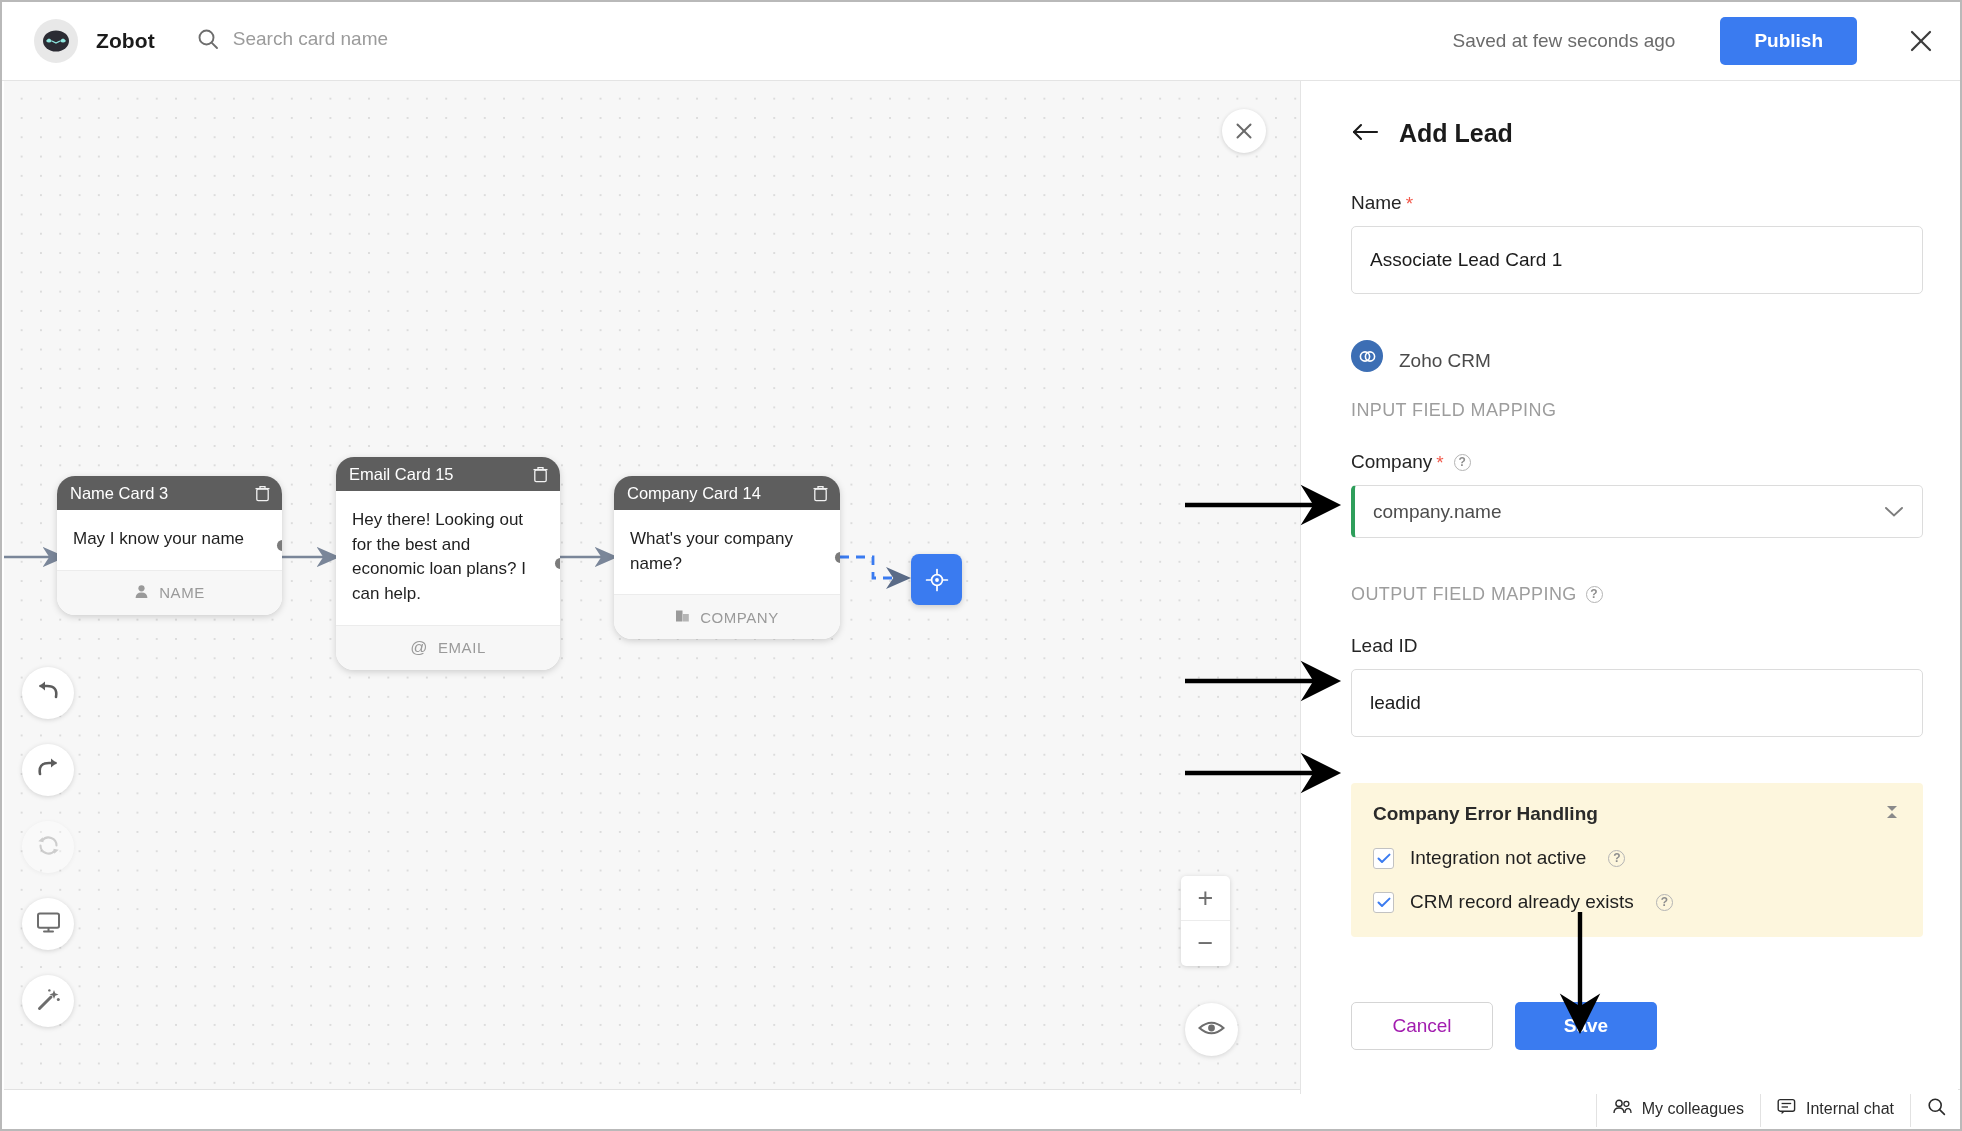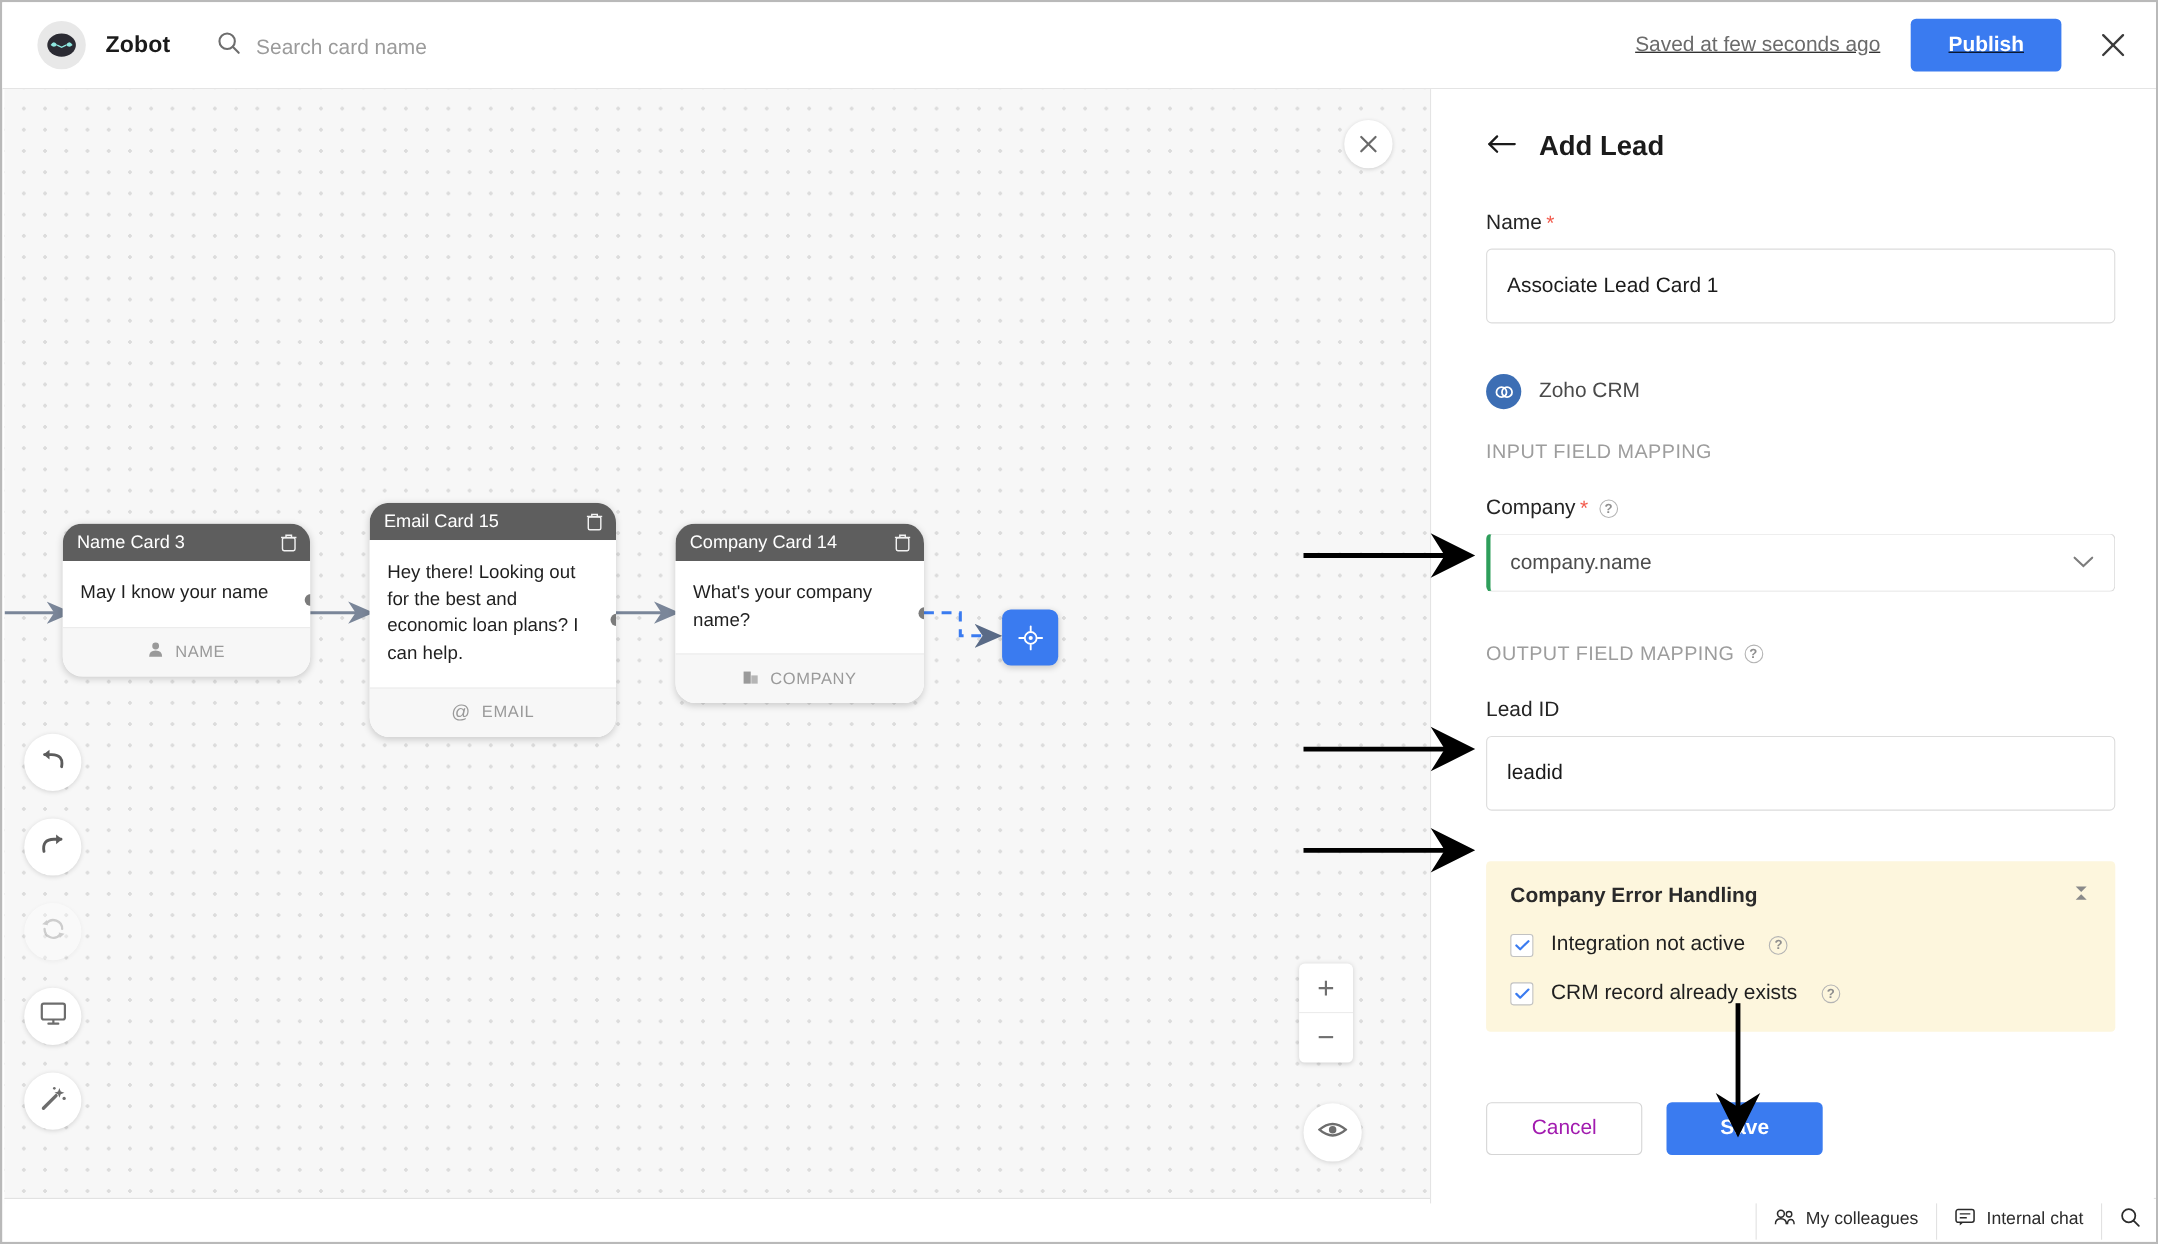--- a/index.html
+++ b/index.html
@@ -31,32 +31,31 @@
     width: 44px; height: 44px; border-radius: 50%;
     background: #e8e8e8;
     display: flex; align-items: center; justify-content: center;
   }
   .brand-name {
     margin-left: 18px;
     font-size: 21px; font-weight: 700; color: #1b1b1b;
     letter-spacing: .1px;
   }
   .search-wrap {
-    margin-left: 42px; display: flex; align-items: flex-end; gap: 14px;
+    margin-left: 42px; display: flex; align-items: flex-start; gap: 14px;
   }
   .search-input {
     border: none; outline: none; background: transparent;
     font-family: "Liberation Sans", sans-serif;
     font-size: 19px; color: #1b1b1b; width: 420px;
   }
   .search-input::placeholder { color: #9b9b9b; }
   .topbar-right {
-    margin-left: auto; display: flex; align-items: center; gap: 0;
+    margin-left: auto; display: flex; align-items: center; gap: 17px;
     padding-right: 22px;
-    text-decoration: underline;
   }
   .saved-text { font-size: 19px; color: #6b6b6b; margin-right: 28px; }
   .publish-btn {
     background: #3a7bf0; color: #fff;
     font-family: "Liberation Sans", sans-serif;
     font-size: 19px; font-weight: 600;
     border: none; border-radius: 5px;
     padding: 0 34px; height: 48px; cursor: pointer;
   }
   .top-close {
@@ -160,21 +159,21 @@
     display: flex; align-items: center; gap: 4px;
   }
   .req { color: #f2594b; font-size: 19px; line-height: 1; }
   .txt-input {
     width: 100%; height: 68px;
     border: 1px solid #dcdcdc; border-radius: 5px;
     padding: 0 18px; font-size: 19px; color: #1b1b1b;
     font-family: "Liberation Sans", sans-serif; outline: none;
     background: #fff;
   }
-  .integration-row { display: flex; align-items: center; gap: 16px; margin: 46px 0 28px; }
+  .integration-row { display: flex; align-items: flex-end; gap: 16px; margin: 46px 0 28px; }
   .int-icon {
     width: 32px; height: 32px; border-radius: 50%;
     background: #3c6eb4; display: flex; align-items: center; justify-content: center;
   }
   .int-name { font-size: 19px; color: #4a4a4a; }
   .section-cap {
     font-size: 18px; color: #9d9d9d; letter-spacing: .4px;
     display: flex; align-items: center; gap: 9px; margin-bottom: 30px;
   }
   .qmark {

